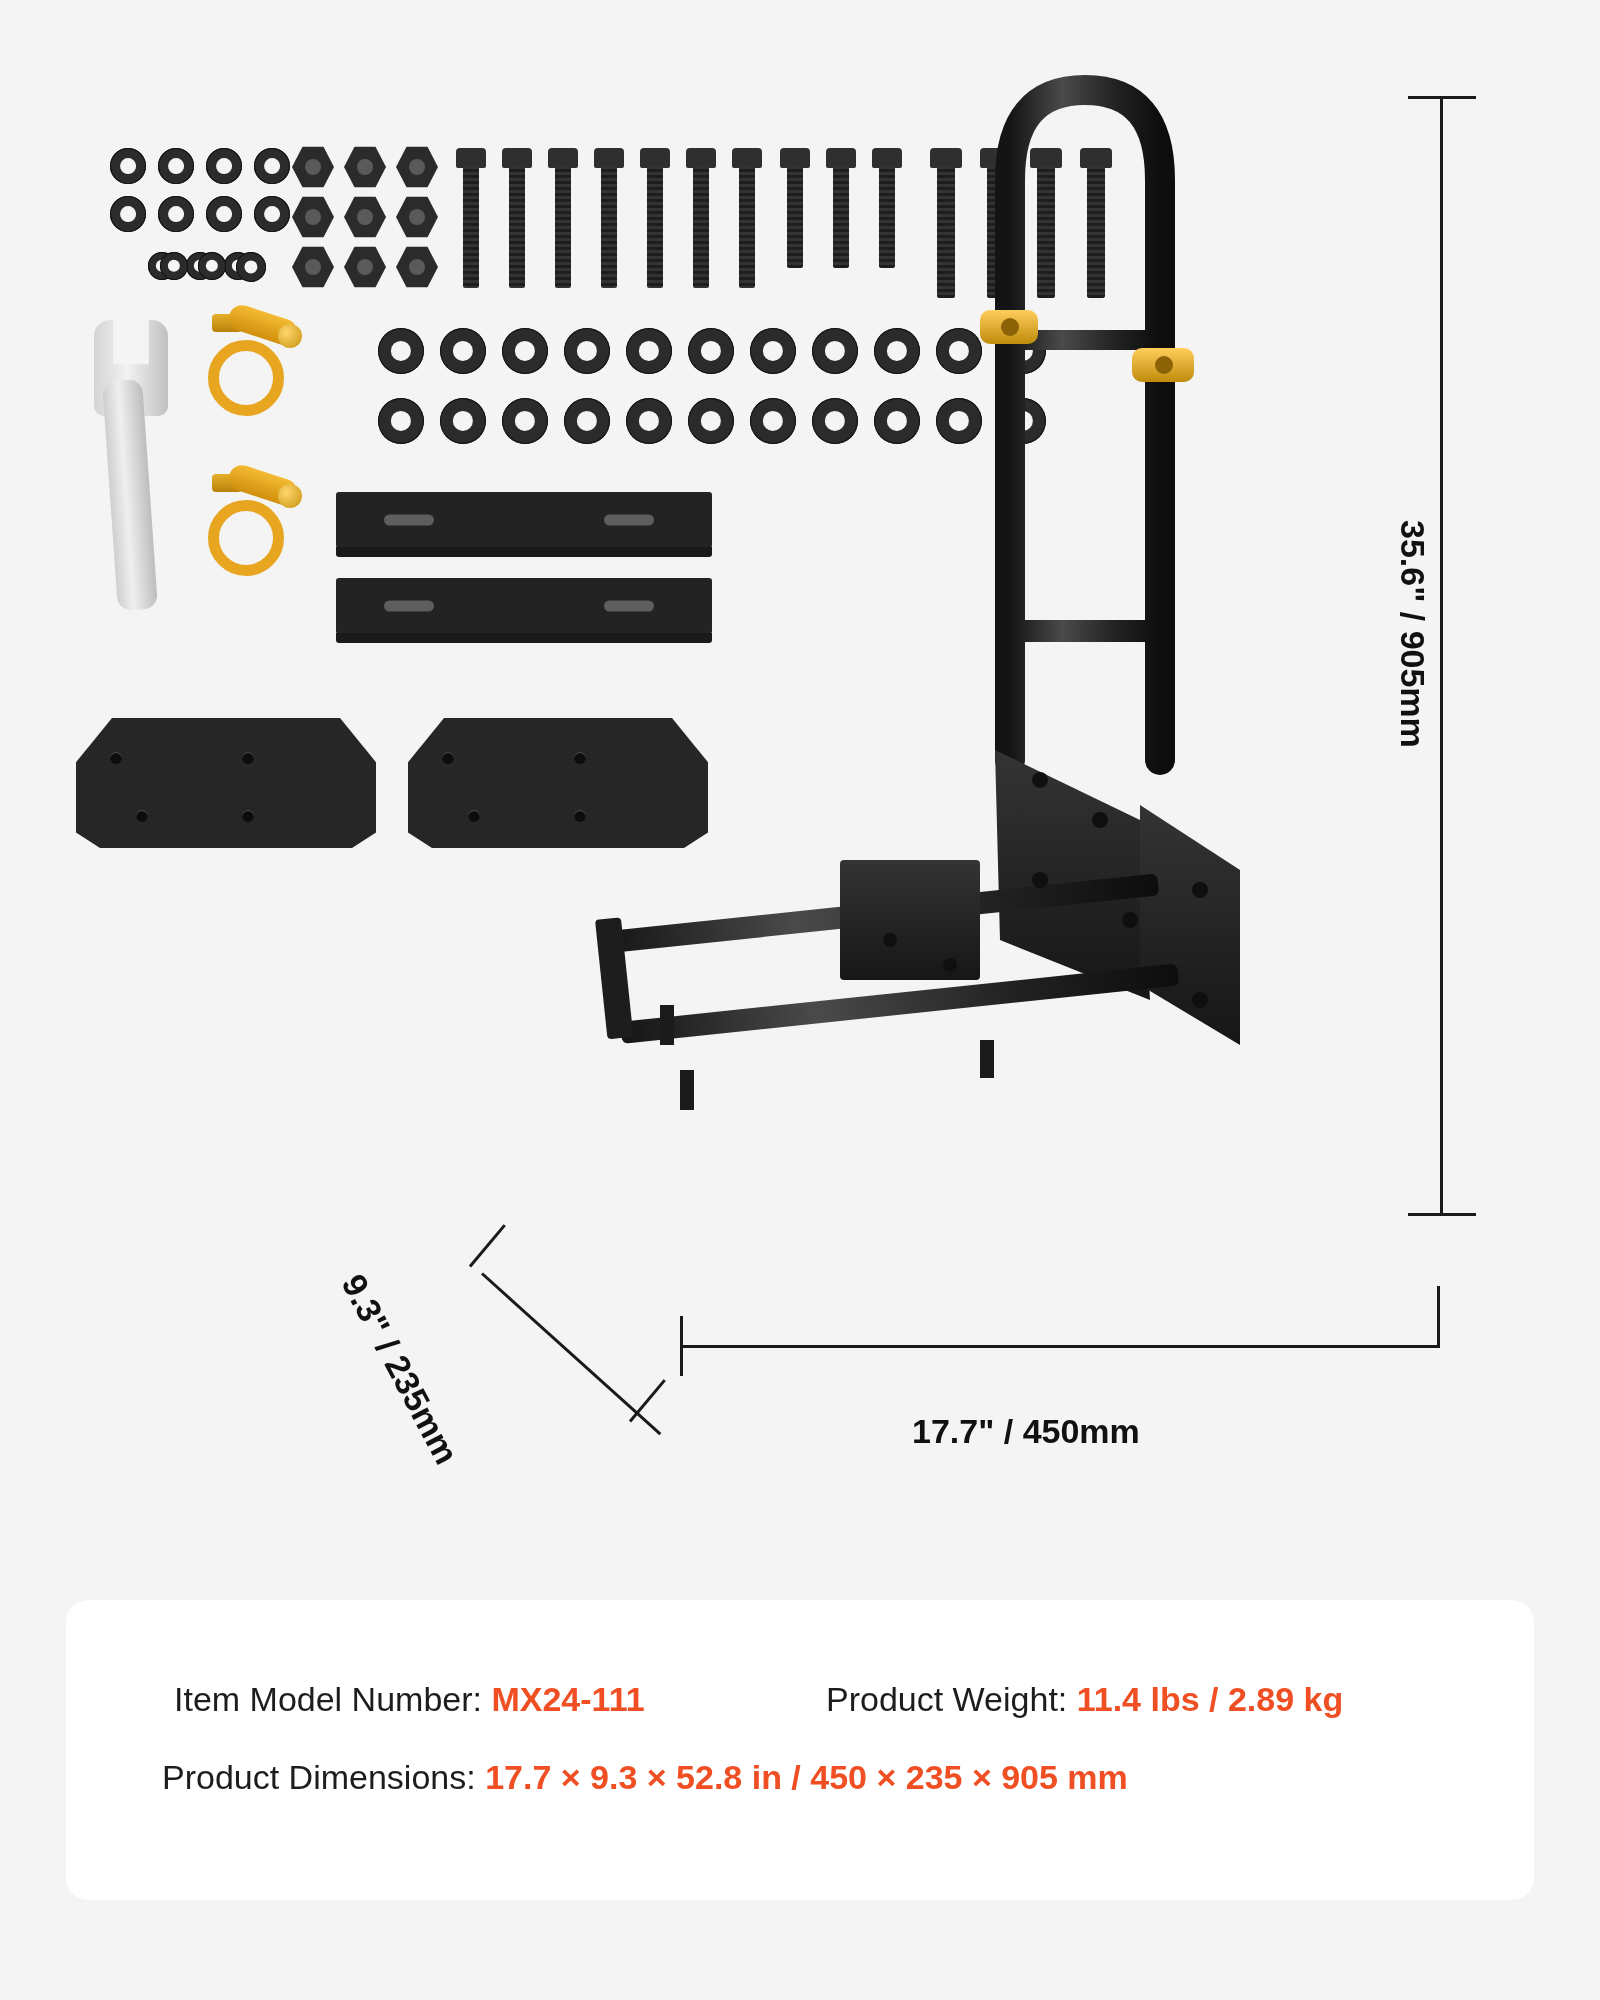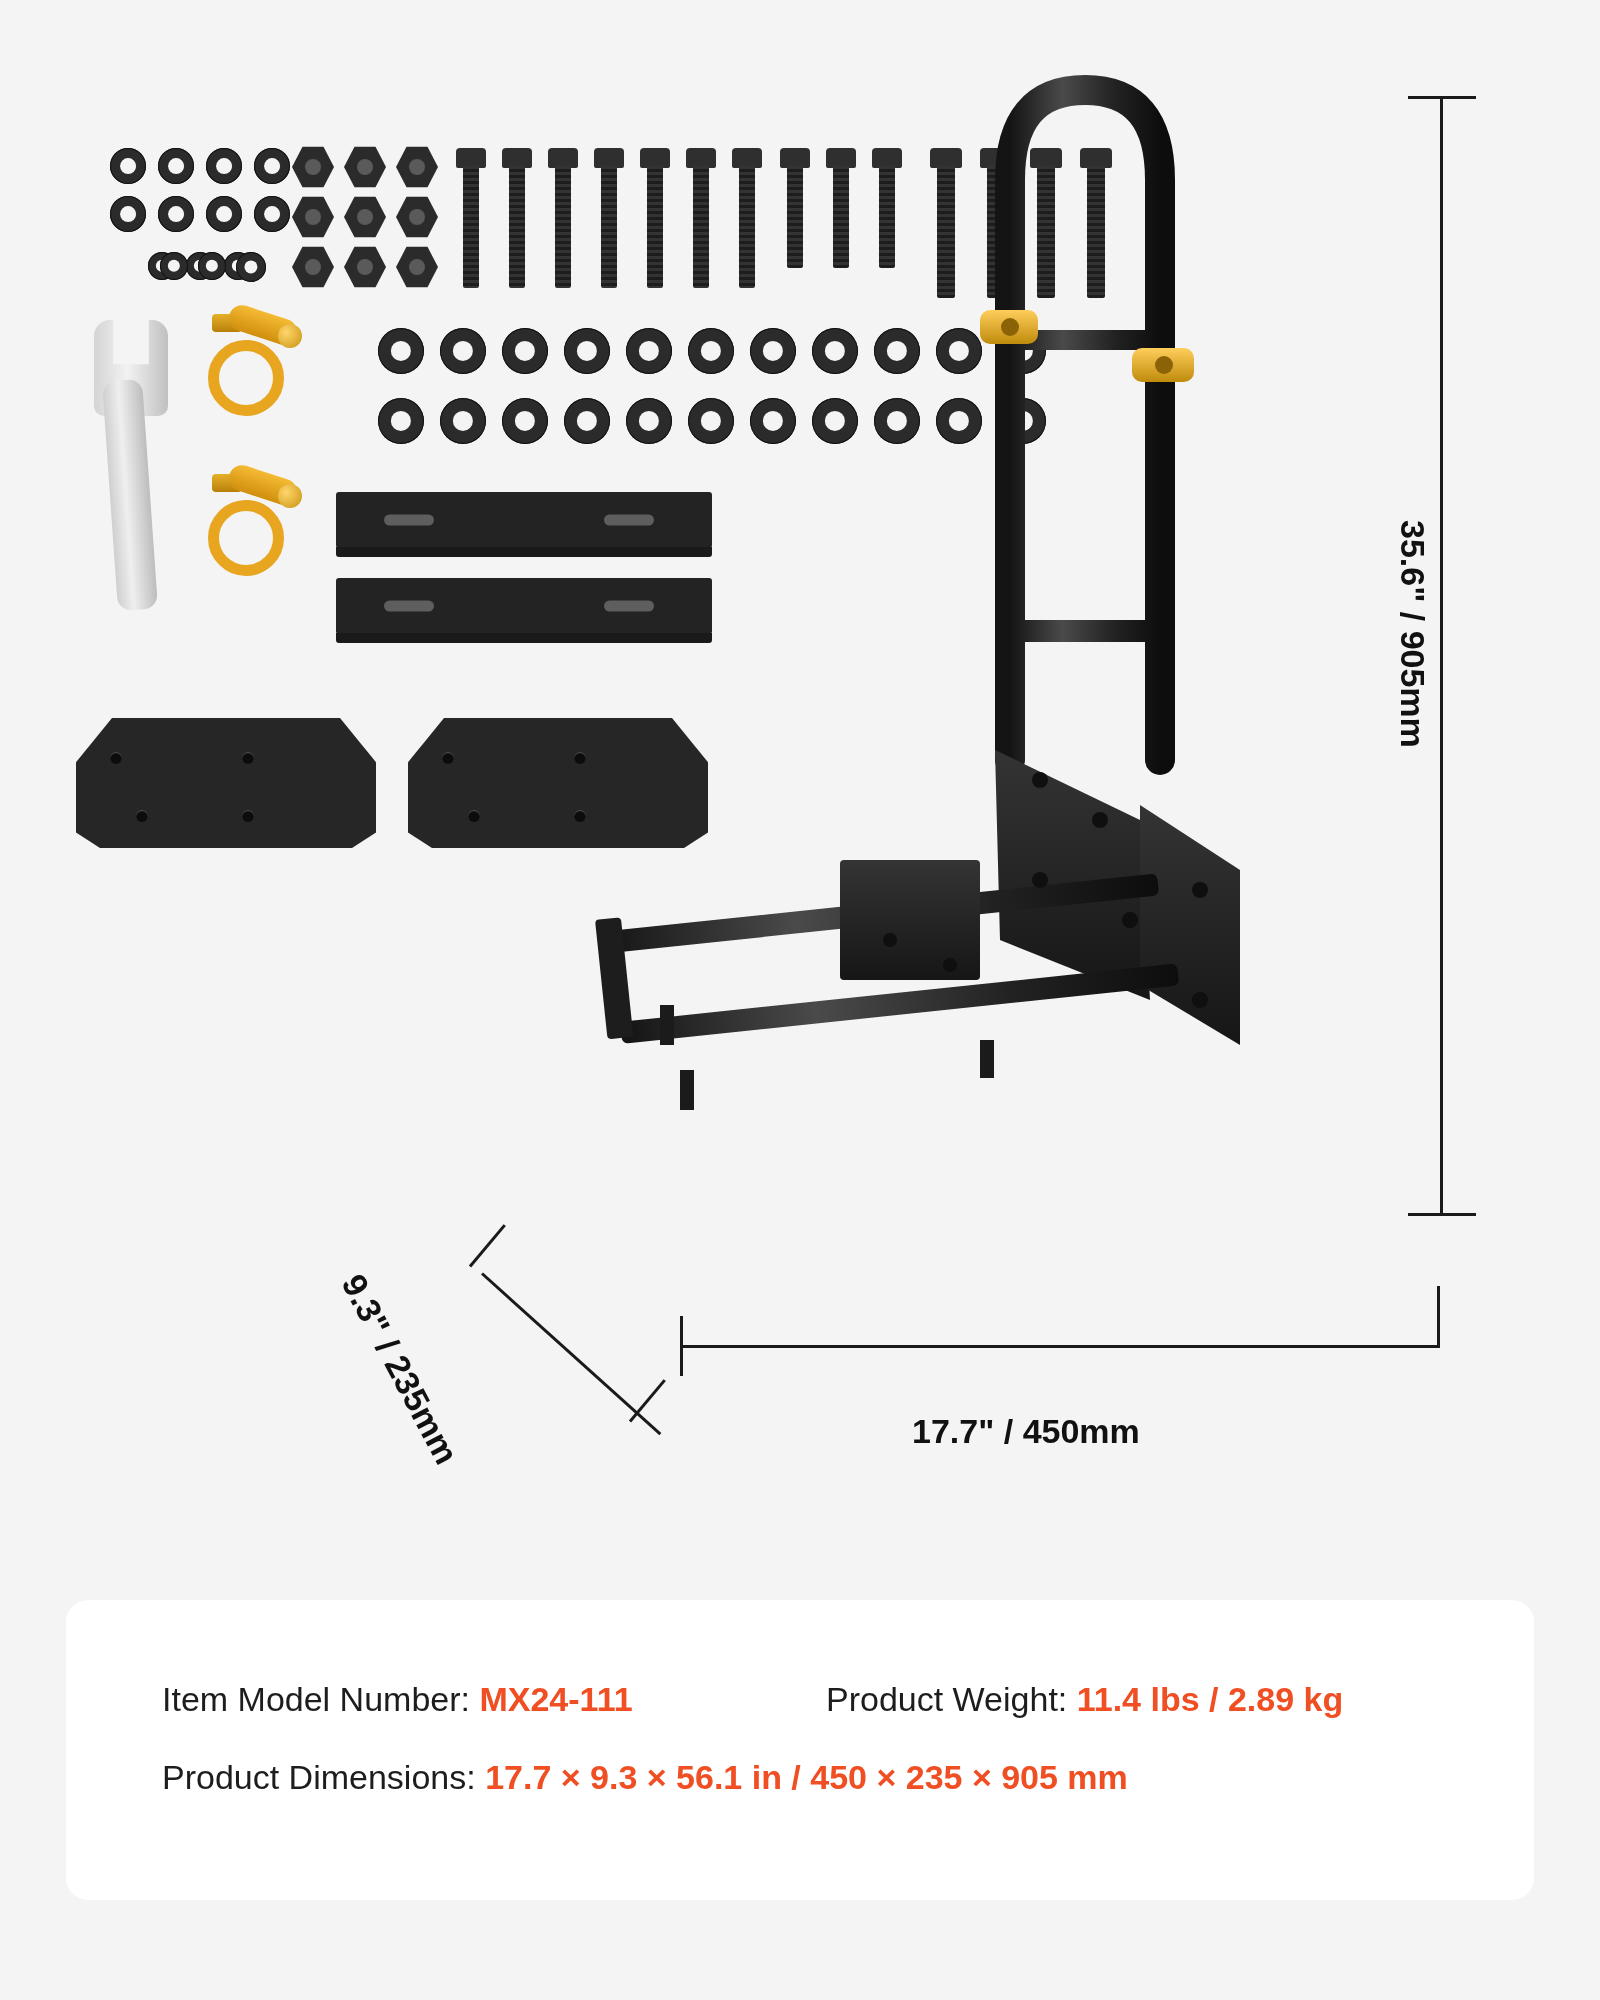--- a/index.html
+++ b/index.html
@@ -432,27 +432,27 @@
   </div>
 
   <div>
     <div class="dim-line" style="left:482px;top:1272px;width:240px;height:3px;transform:rotate(42deg);transform-origin:left center;"></div>
     <div class="dim-line" style="left:470px;top:1265px;width:54px;height:3px;transform:rotate(-50deg);transform-origin:left center;"></div>
     <div class="dim-line" style="left:630px;top:1420px;width:54px;height:3px;transform:rotate(-50deg);transform-origin:left center;"></div>
     <div class="dim-text" style="left:368px;top:1268px;transform:rotate(62deg);transform-origin:left top;">9.3" / 235mm</div>
   </div>
 
   <div class="info-card">
-    <div class="info-row" style="left:96px;top:80px;">
+    <div class="info-row" style="left:108px;top:80px;">
       <span class="info-label">Item Model Number:</span>
       <span class="info-val"> MX24-111</span>
     </div>
     <div class="info-row" style="left:760px;top:80px;">
       <span class="info-label">Product Weight:</span>
       <span class="info-val"> 11.4 lbs / 2.89 kg</span>
     </div>
     <div class="info-row" style="left:96px;top:158px;">
       <span class="info-label">Product Dimensions:</span>
-      <span class="info-val"> 17.7 × 9.3 × 56.1 in / 450 × 235 × 905 mm</span>
+      <span class="info-val"> 17.7 × 9.3 × 52.8 in / 450 × 235 × 905 mm</span>
     </div>
   </div>
 
 </div>
 
 </body></html>

